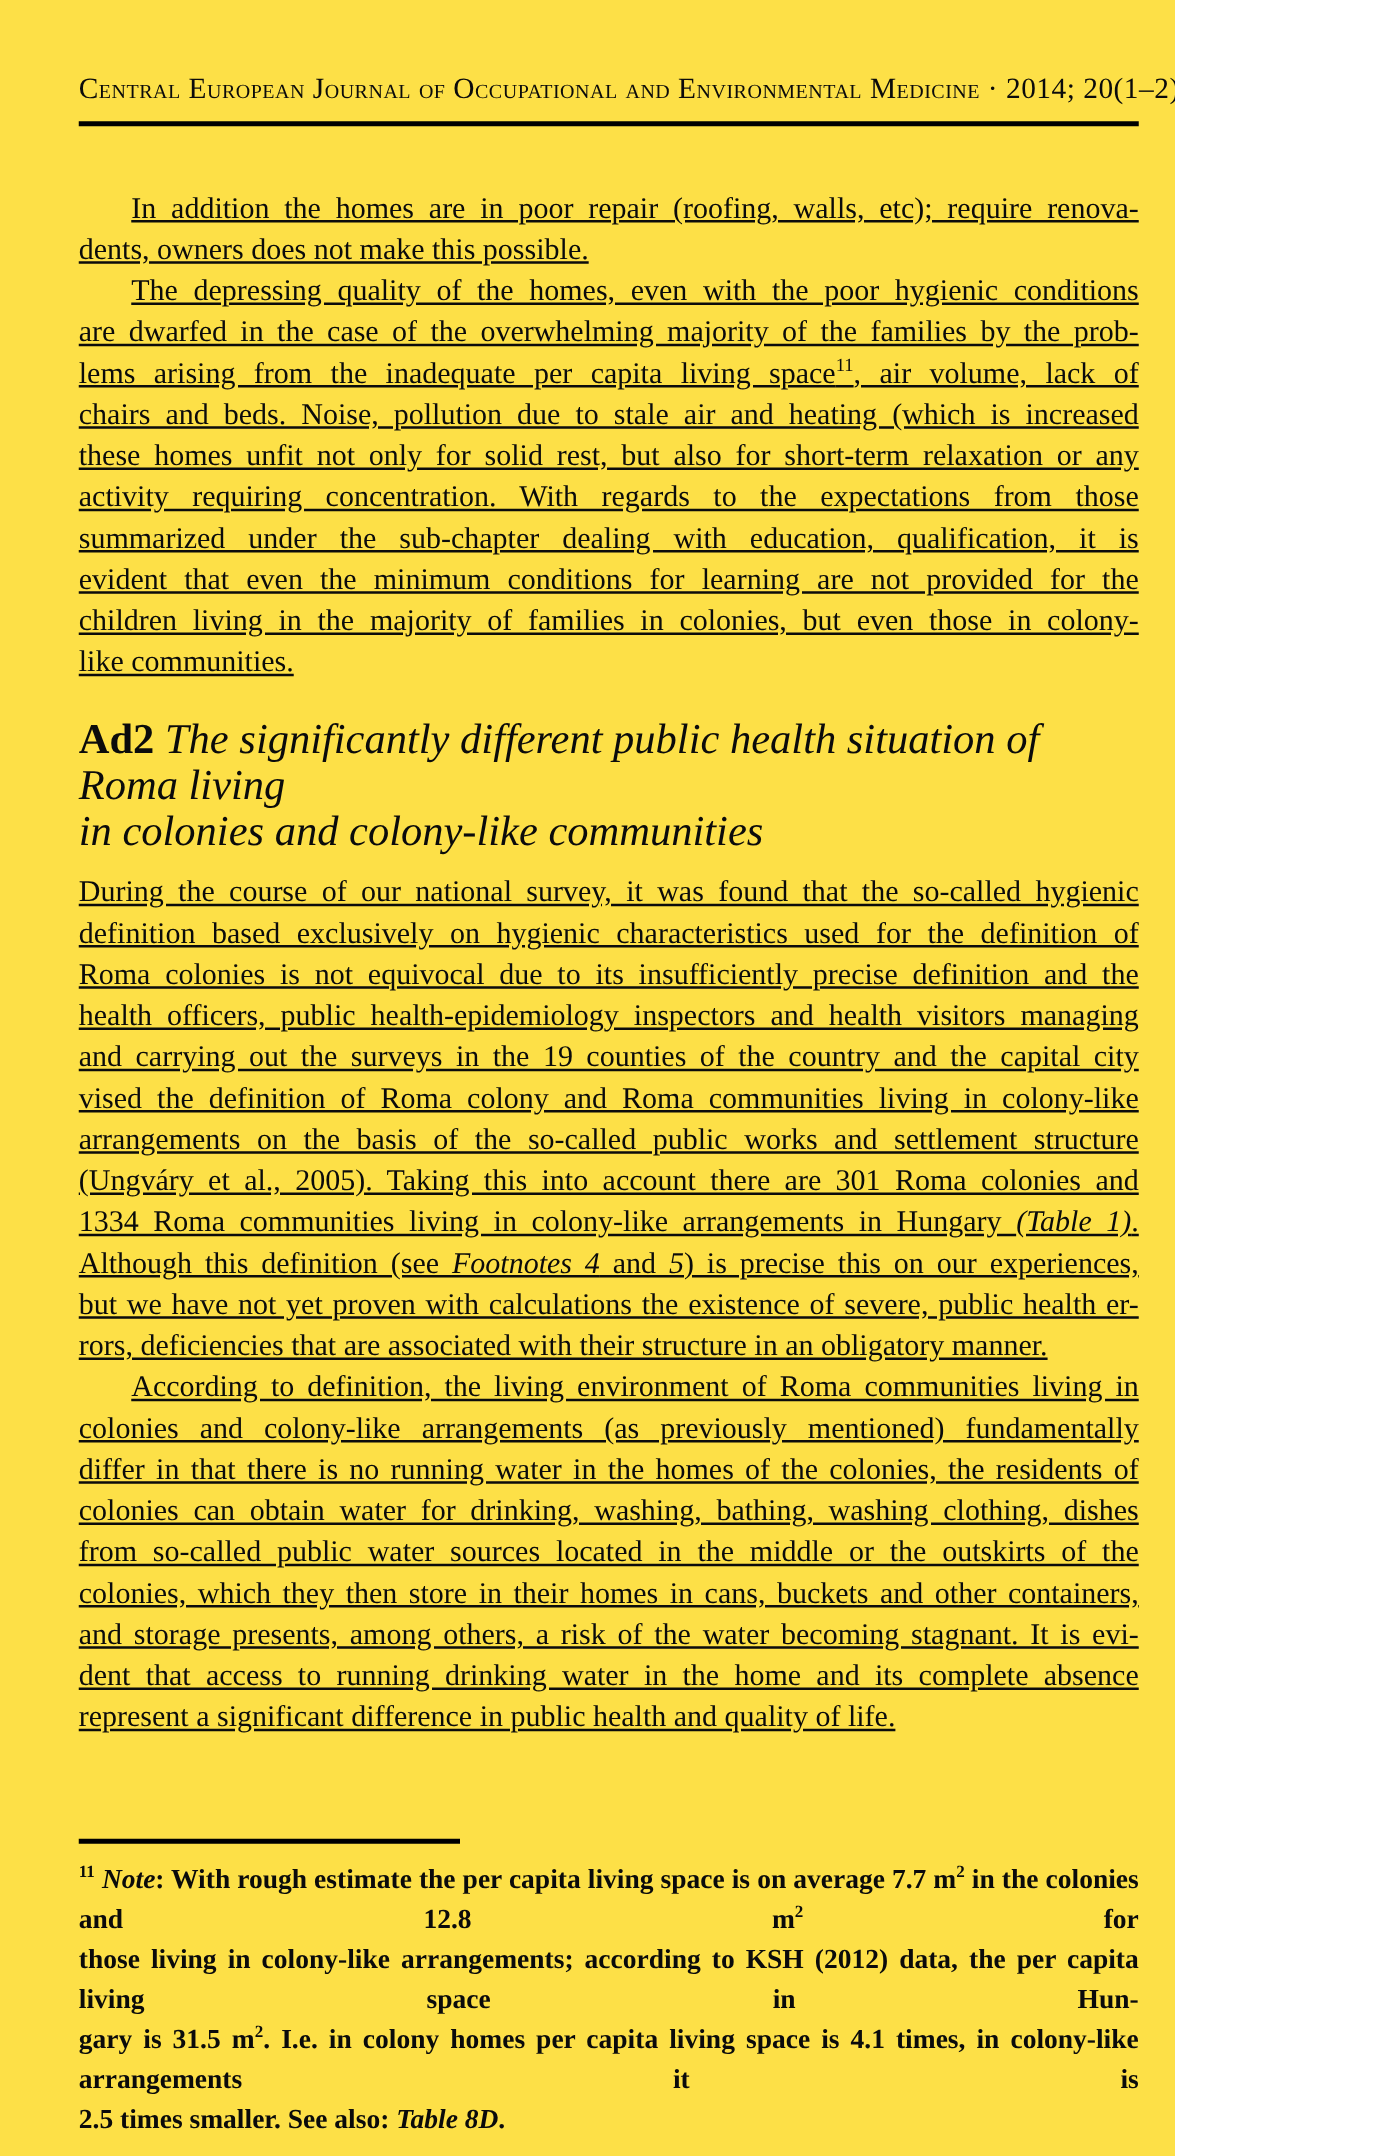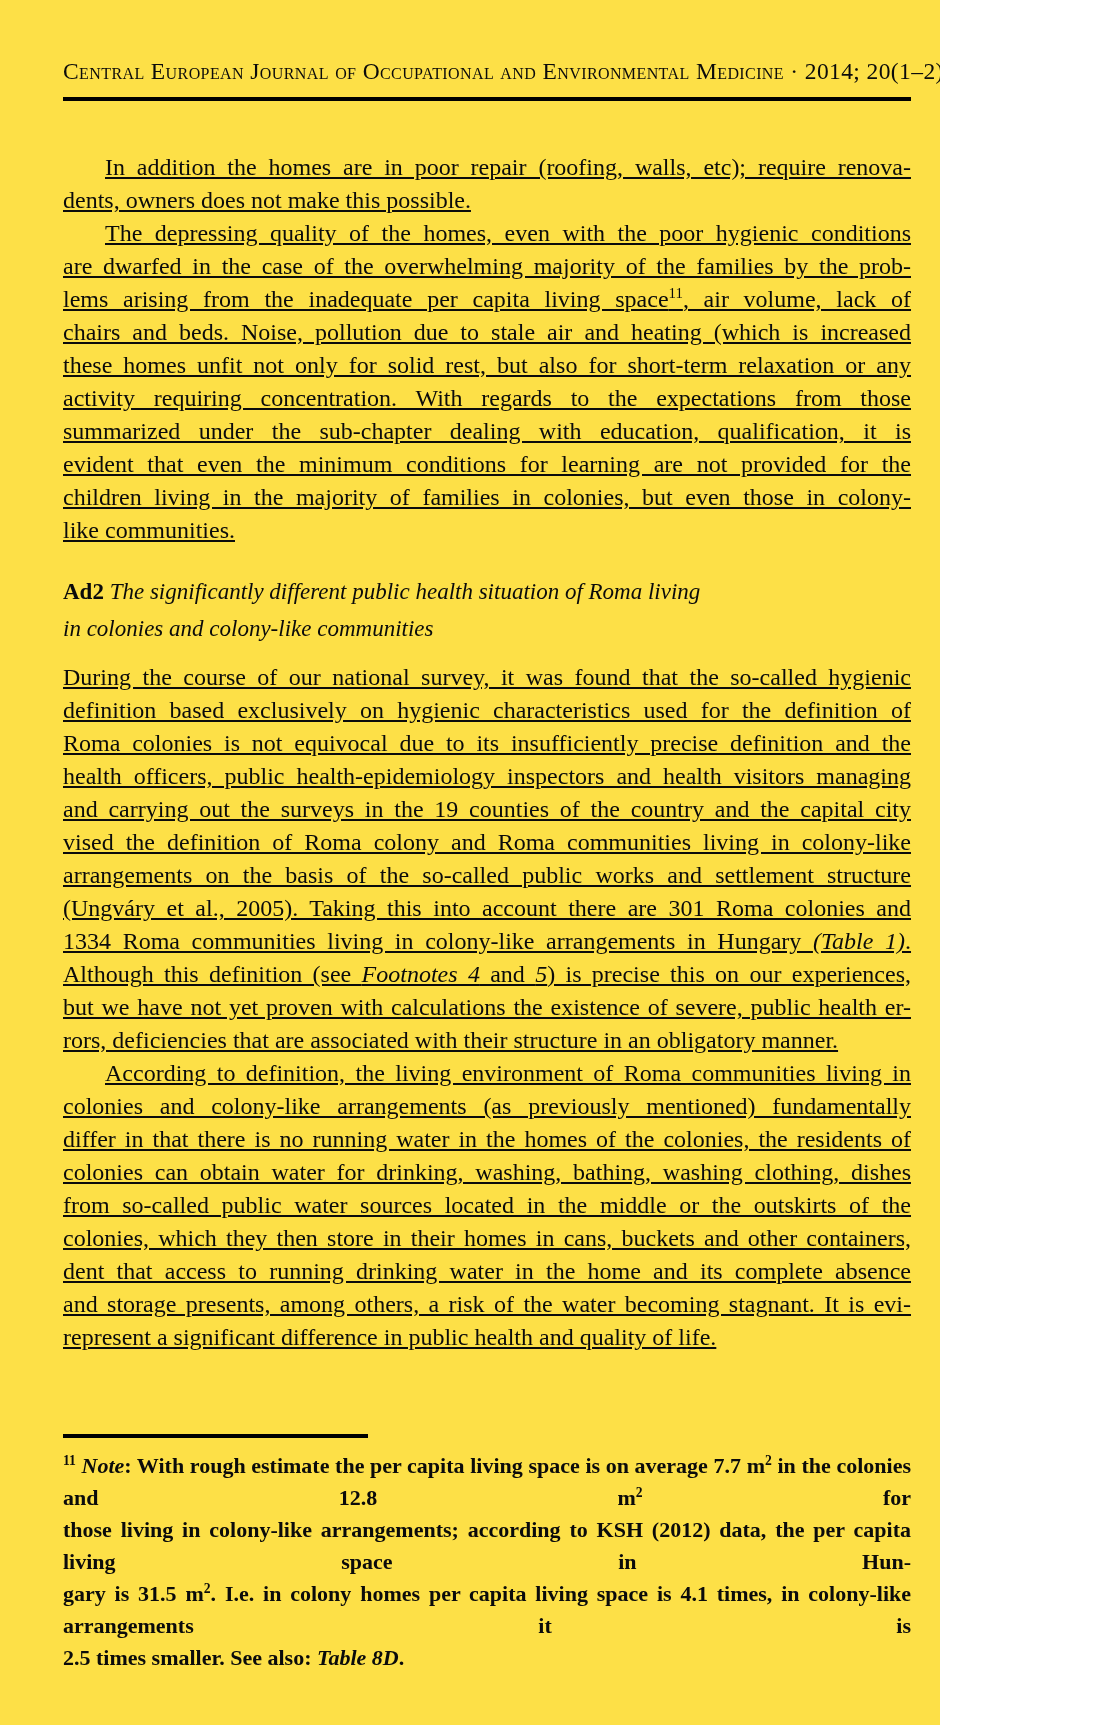--- a/index.html
+++ b/index.html
@@ -43,21 +43,21 @@
     text-align: justify;
     text-align-last: justify;
   }
   .line.last {
     text-align-last: left;
   }
   .line.indent { text-indent: 42px; }
   .heading {
     margin-top: 26px;
     margin-bottom: 14px;
-    font-size: 23px;
+    font-size: 34px;
   }
   .heading .line {
     line-height: 37px;
     text-align: left;
     text-align-last: left;
   }
   .it { font-style: italic; }
   .bd { font-weight: bold; }
   .sup {
     vertical-align: super;
@@ -121,22 +121,22 @@
         <div class="line"><span>but we have not yet proven with calculations the existence of severe, public health er-</span></div>
         <div class="line last"><span>rors, deficiencies that are associated with their structure in an obligatory manner.</span></div>
       </div>
       <div class="para">
         <div class="line indent"><span>According to definition, the living environment of Roma communities living in</span></div>
         <div class="line"><span>colonies and colony-like arrangements (as previously mentioned) fundamentally</span></div>
         <div class="line"><span>differ in that there is no running water in the homes of the colonies, the residents of</span></div>
         <div class="line"><span>colonies can obtain water for drinking, washing, bathing, washing clothing, dishes</span></div>
         <div class="line"><span>from so-called public water sources located in the middle or the outskirts of the</span></div>
         <div class="line"><span>colonies, which they then store in their homes in cans, buckets and other containers,</span></div>
+        <div class="line"><span>and storage presents, among others, a risk of the water becoming stagnant. It is evi-</span></div>
         <div class="line"><span>dent that access to running drinking water in the home and its complete absence</span></div>
-        <div class="line"><span>and storage presents, among others, a risk of the water becoming stagnant. It is evi-</span></div>
         <div class="line last"><span>represent a significant difference in public health and quality of life.</span></div>
       </div>
     </main>
 
   <div class="footnote-rule"></div>
   <footer id="footnote-body">
       <div class="line"><span class="sup">11</span><span> </span><span class="it">Note</span><span>: With rough estimate the per capita living space is on average 7.7 m</span><span class="sup">2</span><span> in the colonies and 12.8 m</span><span class="sup">2</span><span> for</span></div>
       <div class="line"><span>those living in colony-like arrangements; according to KSH (2012) data, the per capita living space in Hun-</span></div>
       <div class="line"><span>gary is 31.5 m</span><span class="sup">2</span><span>. I.e. in colony homes per capita living space is 4.1 times, in colony-like arrangements it is</span></div>
       <div class="line last"><span>2.5 times smaller. See also: </span><span class="it">Table 8D</span><span>.</span></div>

